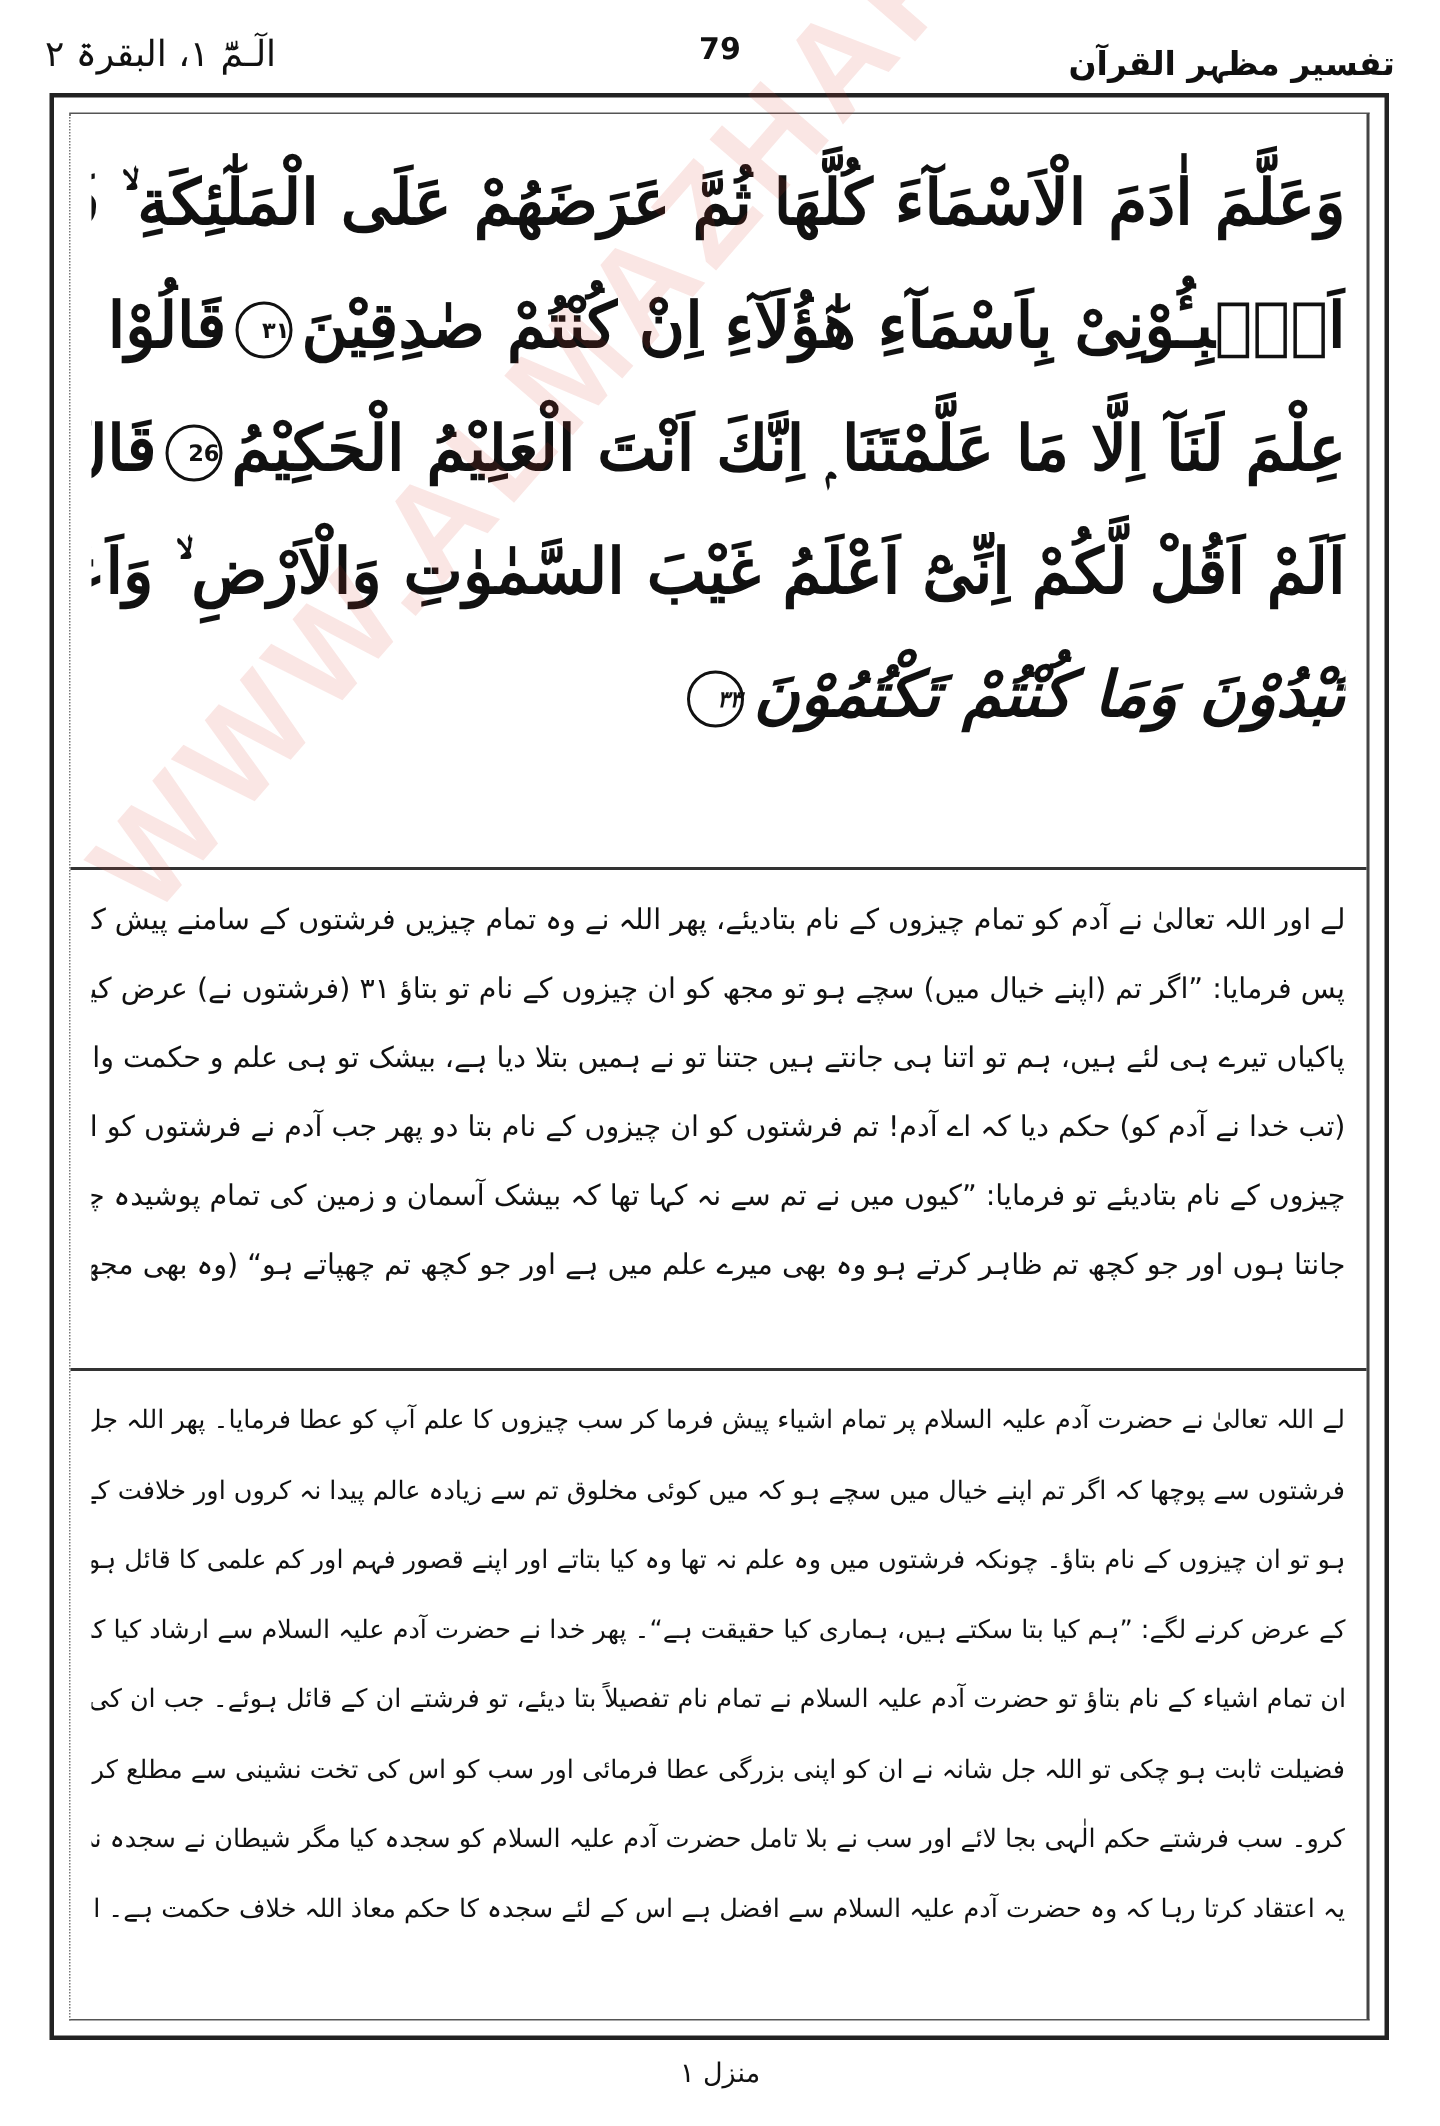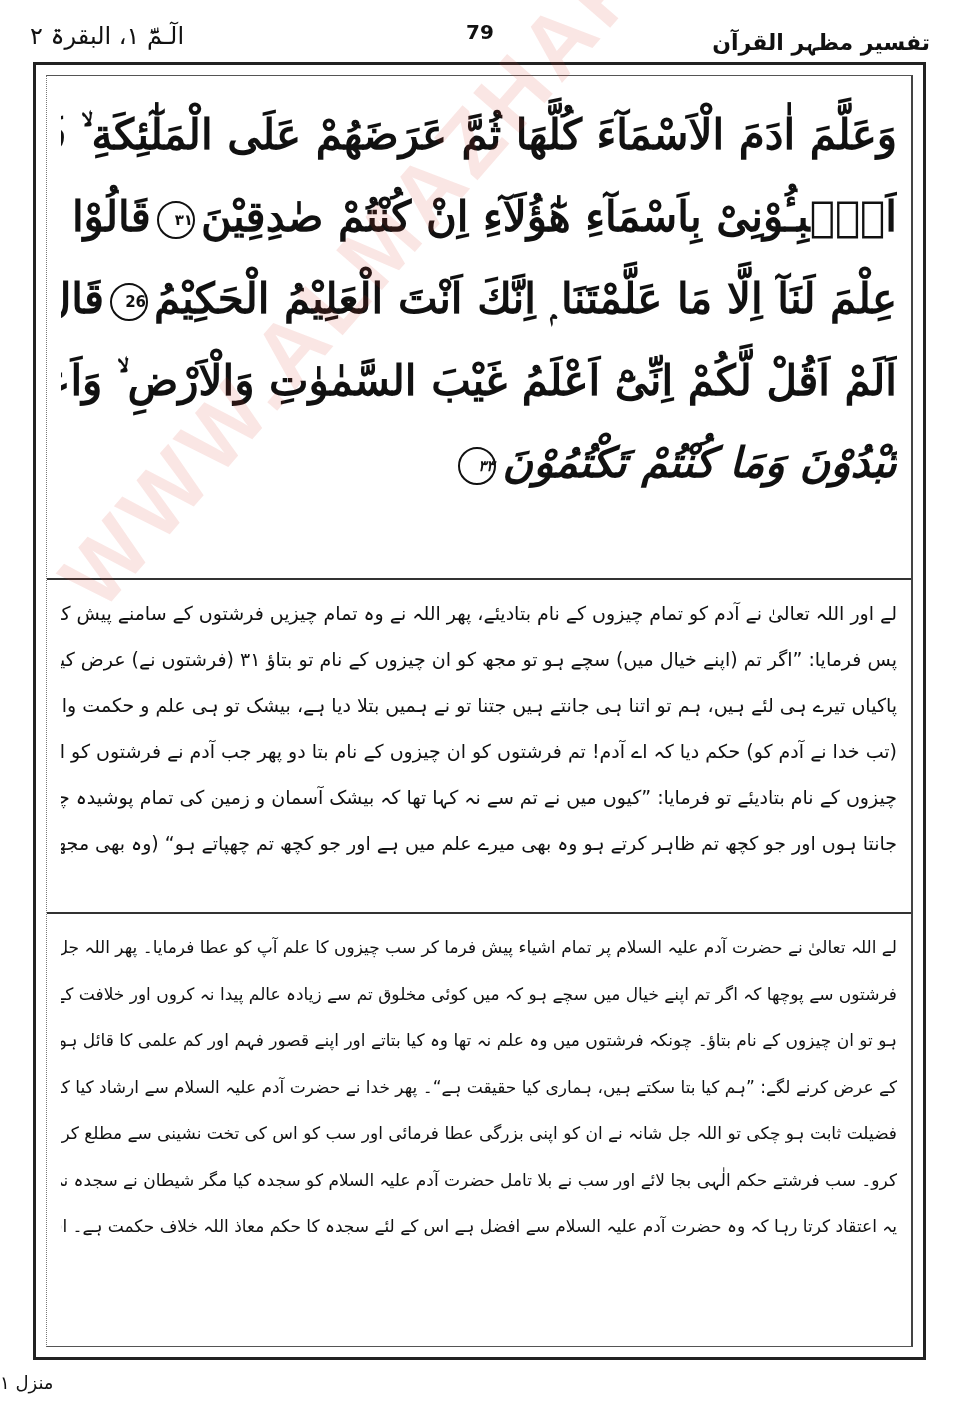--- a/index.html
+++ b/index.html
@@ -59,21 +59,21 @@
   .urdu-line.last { text-align-last: right; }
 
   .watermark {
     position: absolute; left: 40px; top: 560px; width: 1100px;
     transform: rotate(-49deg); transform-origin: left top;
     font-family: "Liberation Sans", sans-serif; font-weight: bold; font-size: 88px;
     color: rgba(220, 60, 50, 0.13); letter-spacing: 6px; white-space: nowrap; pointer-events: none;
   }
 
   .footer {
-    position: absolute; left: 0; right: 0; top: 1372px; text-align: left;
+    position: absolute; left: 0; right: 0; top: 1372px; text-align: center;
     font-size: 18px; direction: rtl;
   }
 </style>
 </head>
 <body>
 
 <div class="header">
   <span class="hdr-right">تفسیر مظہر القرآن</span>
   <span class="hdr-center">79</span>
   <span class="hdr-left">الٓـمّٓ ۱، البقرۃ ۲</span>
@@ -101,20 +101,21 @@
       <div class="urdu-line last">جانتا ہوں اور جو کچھ تم ظاہر کرتے ہو وہ بھی میرے علم میں ہے اور جو کچھ تم چھپاتے ہو“ (وہ بھی مجھ سے مخفی نہیں) ۳۳</div>
     </div>
 
     <div class="divider" style="top:836px"></div>
 
     <div class="commentary-block">
       <div class="urdu-line">لے اللہ تعالیٰ نے حضرت آدم علیہ السلام پر تمام اشیاء پیش فرما کر سب چیزوں کا علم آپ کو عطا فرمایا۔ پھر اللہ جل شانہ نے</div>
       <div class="urdu-line">فرشتوں سے پوچھا کہ اگر تم اپنے خیال میں سچے ہو کہ میں کوئی مخلوق تم سے زیادہ عالم پیدا نہ کروں اور خلافت کے تم ہی مستحق</div>
       <div class="urdu-line">ہو تو ان چیزوں کے نام بتاؤ۔ چونکہ فرشتوں میں وہ علم نہ تھا وہ کیا بتاتے اور اپنے قصور فہم اور کم علمی کا قائل ہونا پڑا۔ معذرت کر</div>
       <div class="urdu-line">کے عرض کرنے لگے: ”ہم کیا بتا سکتے ہیں، ہماری کیا حقیقت ہے“۔ پھر خدا نے حضرت آدم علیہ السلام سے ارشاد کیا کہ اب تم</div>
+      <div class="urdu-line">ان تمام اشیاء کے نام بتاؤ تو حضرت آدم علیہ السلام نے تمام نام تفصیلاً بتا دیئے، تو فرشتے ان کے قائل ہوئے۔ جب ان کی</div>
       <div class="urdu-line">فضیلت ثابت ہو چکی تو اللہ جل شانہ نے ان کو اپنی بزرگی عطا فرمائی اور سب کو اس کی تخت نشینی سے مطلع کر کے حکم کیا کہ سجدہ</div>
       <div class="urdu-line">کرو۔ سب فرشتے حکم الٰہی بجا لائے اور سب نے بلا تامل حضرت آدم علیہ السلام کو سجدہ کیا مگر شیطان نے سجدہ نہ کیا اور براہ تکبر</div>
       <div class="urdu-line">یہ اعتقاد کرتا رہا کہ وہ حضرت آدم علیہ السلام سے افضل ہے اس کے لئے سجدہ کا حکم معاذ اللہ خلاف حکمت ہے۔ اس اعتقاد</div>
     </div>
 
   </div>
 </div>
 
 <div class="watermark">WWW.ALMAZHAR.COM</div>
 

